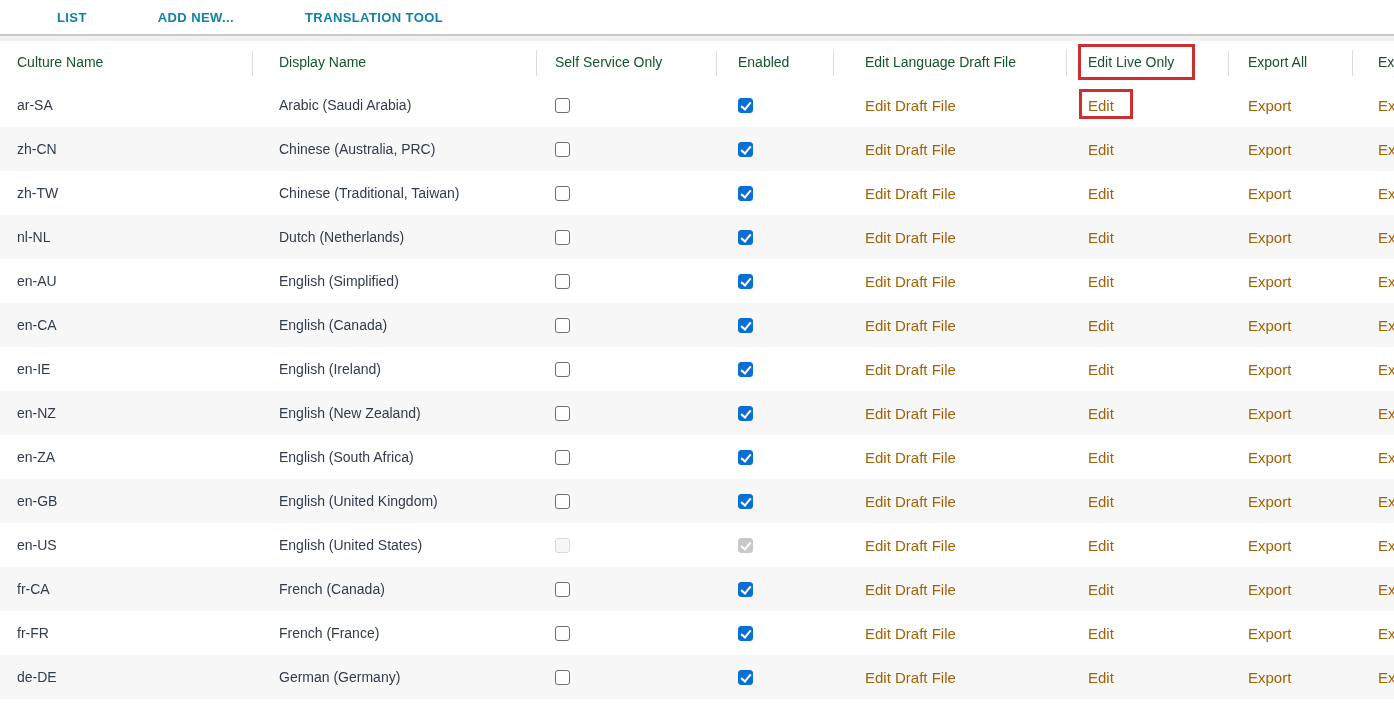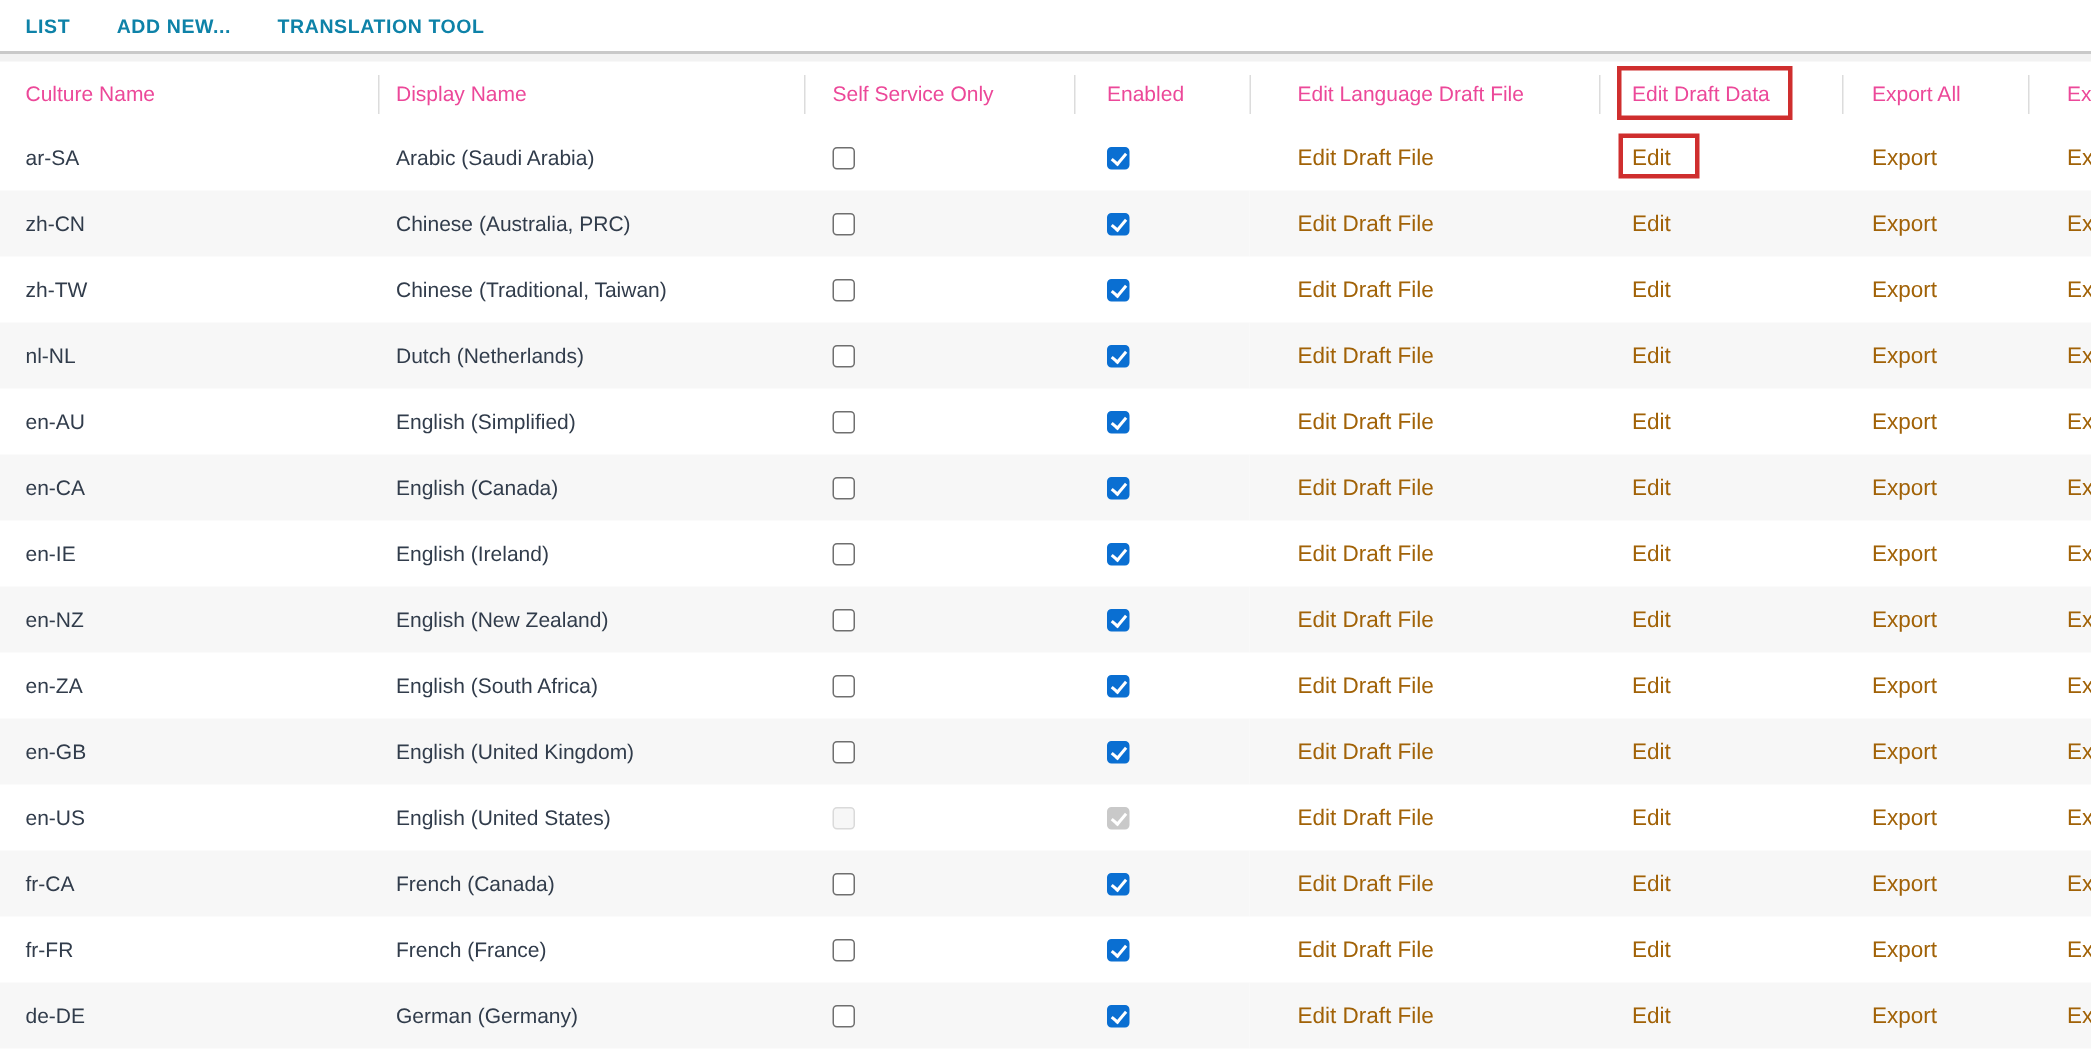--- a/index.html
+++ b/index.html
@@ -17,50 +17,51 @@
     display:flex; align-items:center;
     height:36px; padding-left:17px; gap:31px;
     background:#fff;
     border-bottom:2px solid #c9c9c9;
   }
   .nav a {
     font-size:13px; font-weight:700; letter-spacing:.4px;
     color:var(--nav-link,#0e82a8);
     text-decoration:none; text-transform:uppercase;
     cursor:pointer;
+    margin-left:40px;
   }
   .band { height:5px; background:#f2f2f2; }
 
   
   table {
     border-collapse:collapse; table-layout:fixed;
     width:1512px;
   }
   thead th {
     height:42px;
-    font-size:14px; font-weight:400; color:#ec4899;
+    font-size:14px; font-weight:400; color:#14532d;
     text-align:left; vertical-align:middle;
     position:relative;
     background:#fff;
     white-space:nowrap;
   }
   thead th:not(:first-child)::before {
     content:""; position:absolute; left:0; top:9px;
     width:1px; height:26px; background:#dcdcdc;
   }
   tbody td {
     height:44px;
     font-size:14px; color:#313c4b;
     vertical-align:middle;
     white-space:nowrap;
   }
   tbody tr:nth-child(even) td { background:var(--row-stripe,#f7f7f7); }
   
   th:nth-child(1), td:nth-child(1) { padding-left:17px; width:252px; }
-  th:nth-child(2), td:nth-child(2) { padding-left:12px; width:284px; }
+  th:nth-child(2), td:nth-child(2) { padding-left:27px; width:284px; }
   th:nth-child(3), td:nth-child(3) { padding-left:19px; width:180px; }
   th:nth-child(4), td:nth-child(4) { padding-left:22px; width:117px;margin-left:28px; }
   th:nth-child(5), td:nth-child(5) { padding-left:32px; width:233px; }
   th:nth-child(6), td:nth-child(6) { padding-left:22px; width:162px; }
   th:nth-child(7), td:nth-child(7) { padding-left:20px; width:124px; }
   th:nth-child(8), td:nth-child(8) { padding-left:26px; width:160px; }
 
   .cell-link {
     color:#a16207; text-decoration:none; cursor:pointer; font-size:15px;margin-top:16px;
   }
@@ -106,21 +107,21 @@
   <div class="band"></div>
 
   <table>
     <thead>
       <tr>
         <th>Culture Name</th>
         <th>Display Name</th>
         <th>Self Service Only</th>
         <th>Enabled</th>
         <th>Edit Language Draft File</th>
-        <th>Edit Draft Data</th>
+        <th>Edit Live Only</th>
         <th>Export All</th>
         <th>Export</th>
       </tr>
     </thead>
     <tbody>
     <tr>
       <td>ar-SA</td>
       <td>Arabic (Saudi Arabia)</td>
       <td>
         <span class="cb"></span>

